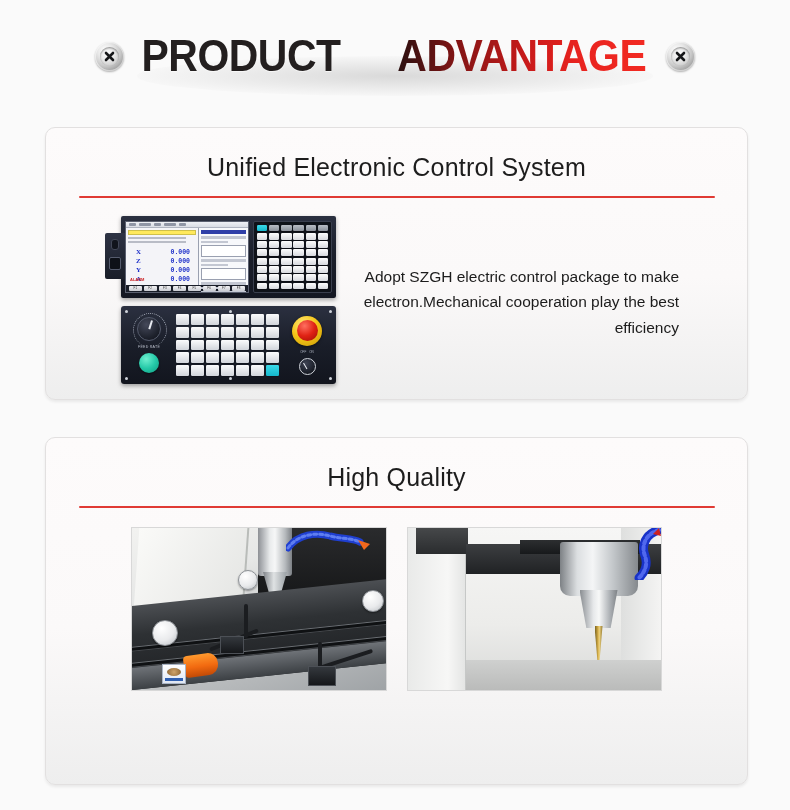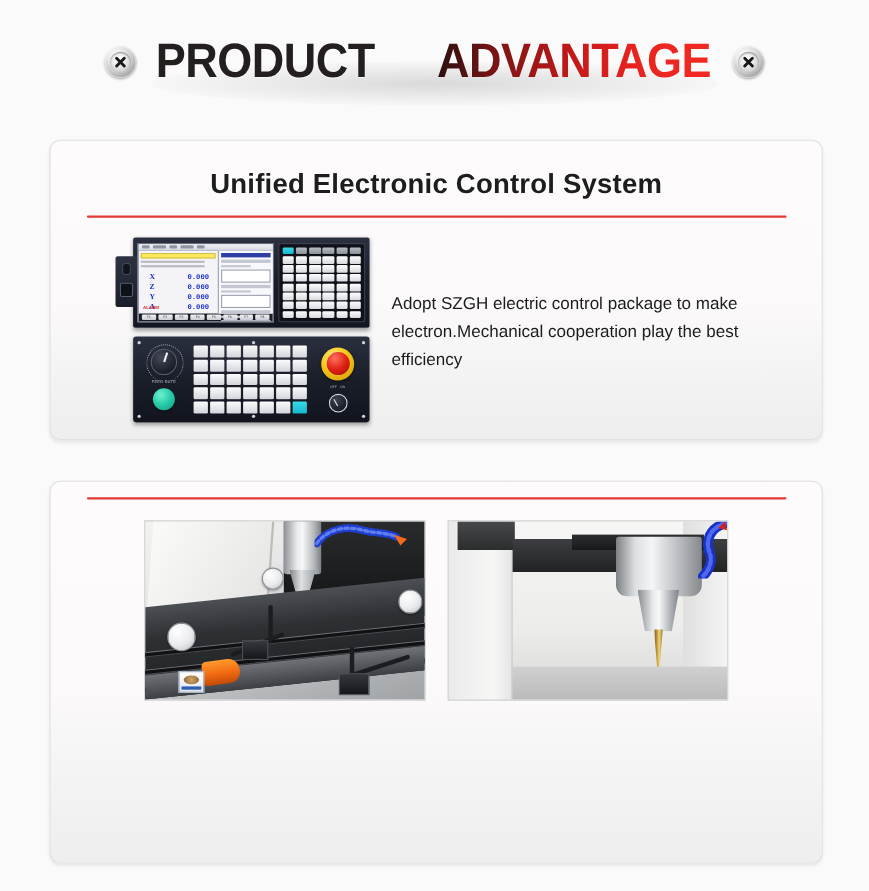--- a/index.html
+++ b/index.html
@@ -106,42 +106,42 @@
     border-radius: 10px;
     box-shadow: 0 2px 3px rgba(0,0,0,0.07);
   }
   #card-control { top: 127px; height: 273px; }
   #card-quality { top: 437px; height: 348px; }
 
   .card-title {
     text-align: center;
     font-size: 25px;
     color: #1d1d1d;
-    font-weight: bold;
+    font-weight: normal;
     padding-top: 25px;
     letter-spacing: 0.2px;
   }
   .card-rule {
     height: 2px;
     background: #e03a34;
     margin: 14px auto 0;
     width: 636px;
     border-radius: 1px;
   }
 
   
   .control-body {
     display: flex;
     align-items: center;
     padding: 18px 34px 0 75px;
     gap: 20px;
   }
   .control-copy {
     flex: 1;
-    text-align: left;
+    text-align: right;
     font-size: 15.5px;
     line-height: 1.62;
     color: #1c1c1c;
     padding-right: 34px;
     padding-top: 4px;
   }
 
   
   .cnc {
     width: 215px;
@@ -701,20 +701,21 @@
         </div>
       </div>
 
     </div>
 
     <p class="control-copy">Adopt SZGH electric control package to make electron.Mechanical cooperation play the best efficiency</p>
   </div>
 </section>
 
 <section class="card" id="card-quality">
+  <h2 class="card-title">High Quality</h2>
   <div class="card-rule"></div>
 
   <div class="photo-row">
 
     <figure class="photo">
       <span class="pa-bg"></span>
       <span class="pa-panel"></span>
       <span class="pa-dark"></span>
       <span class="pa-spindle"></span>
       <span class="pa-taper"></span>

